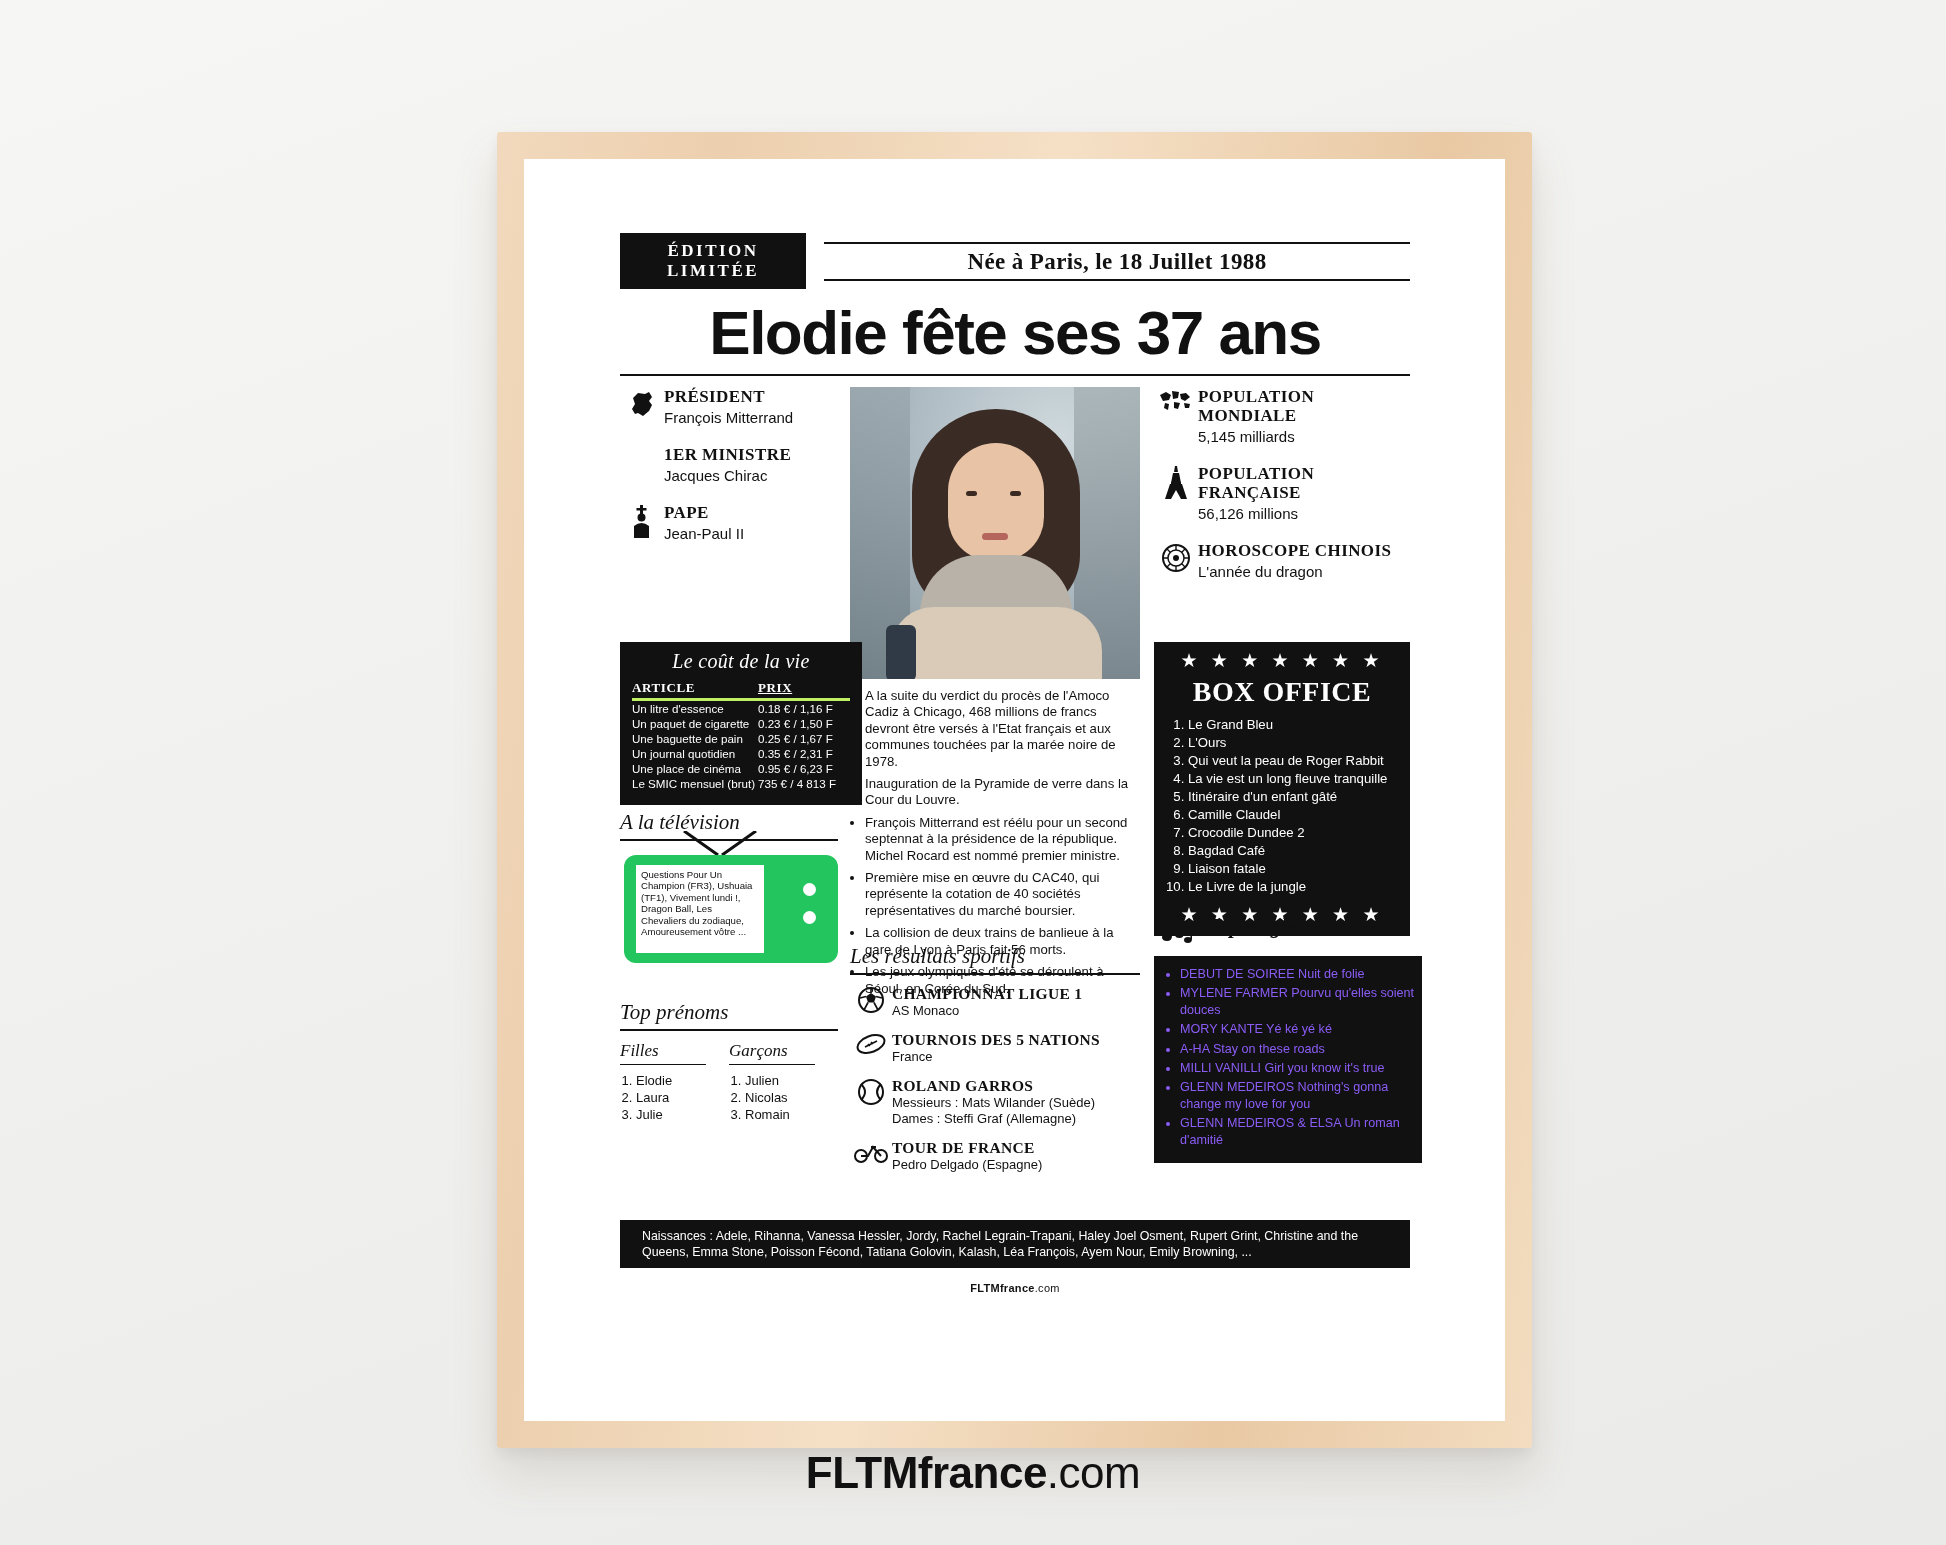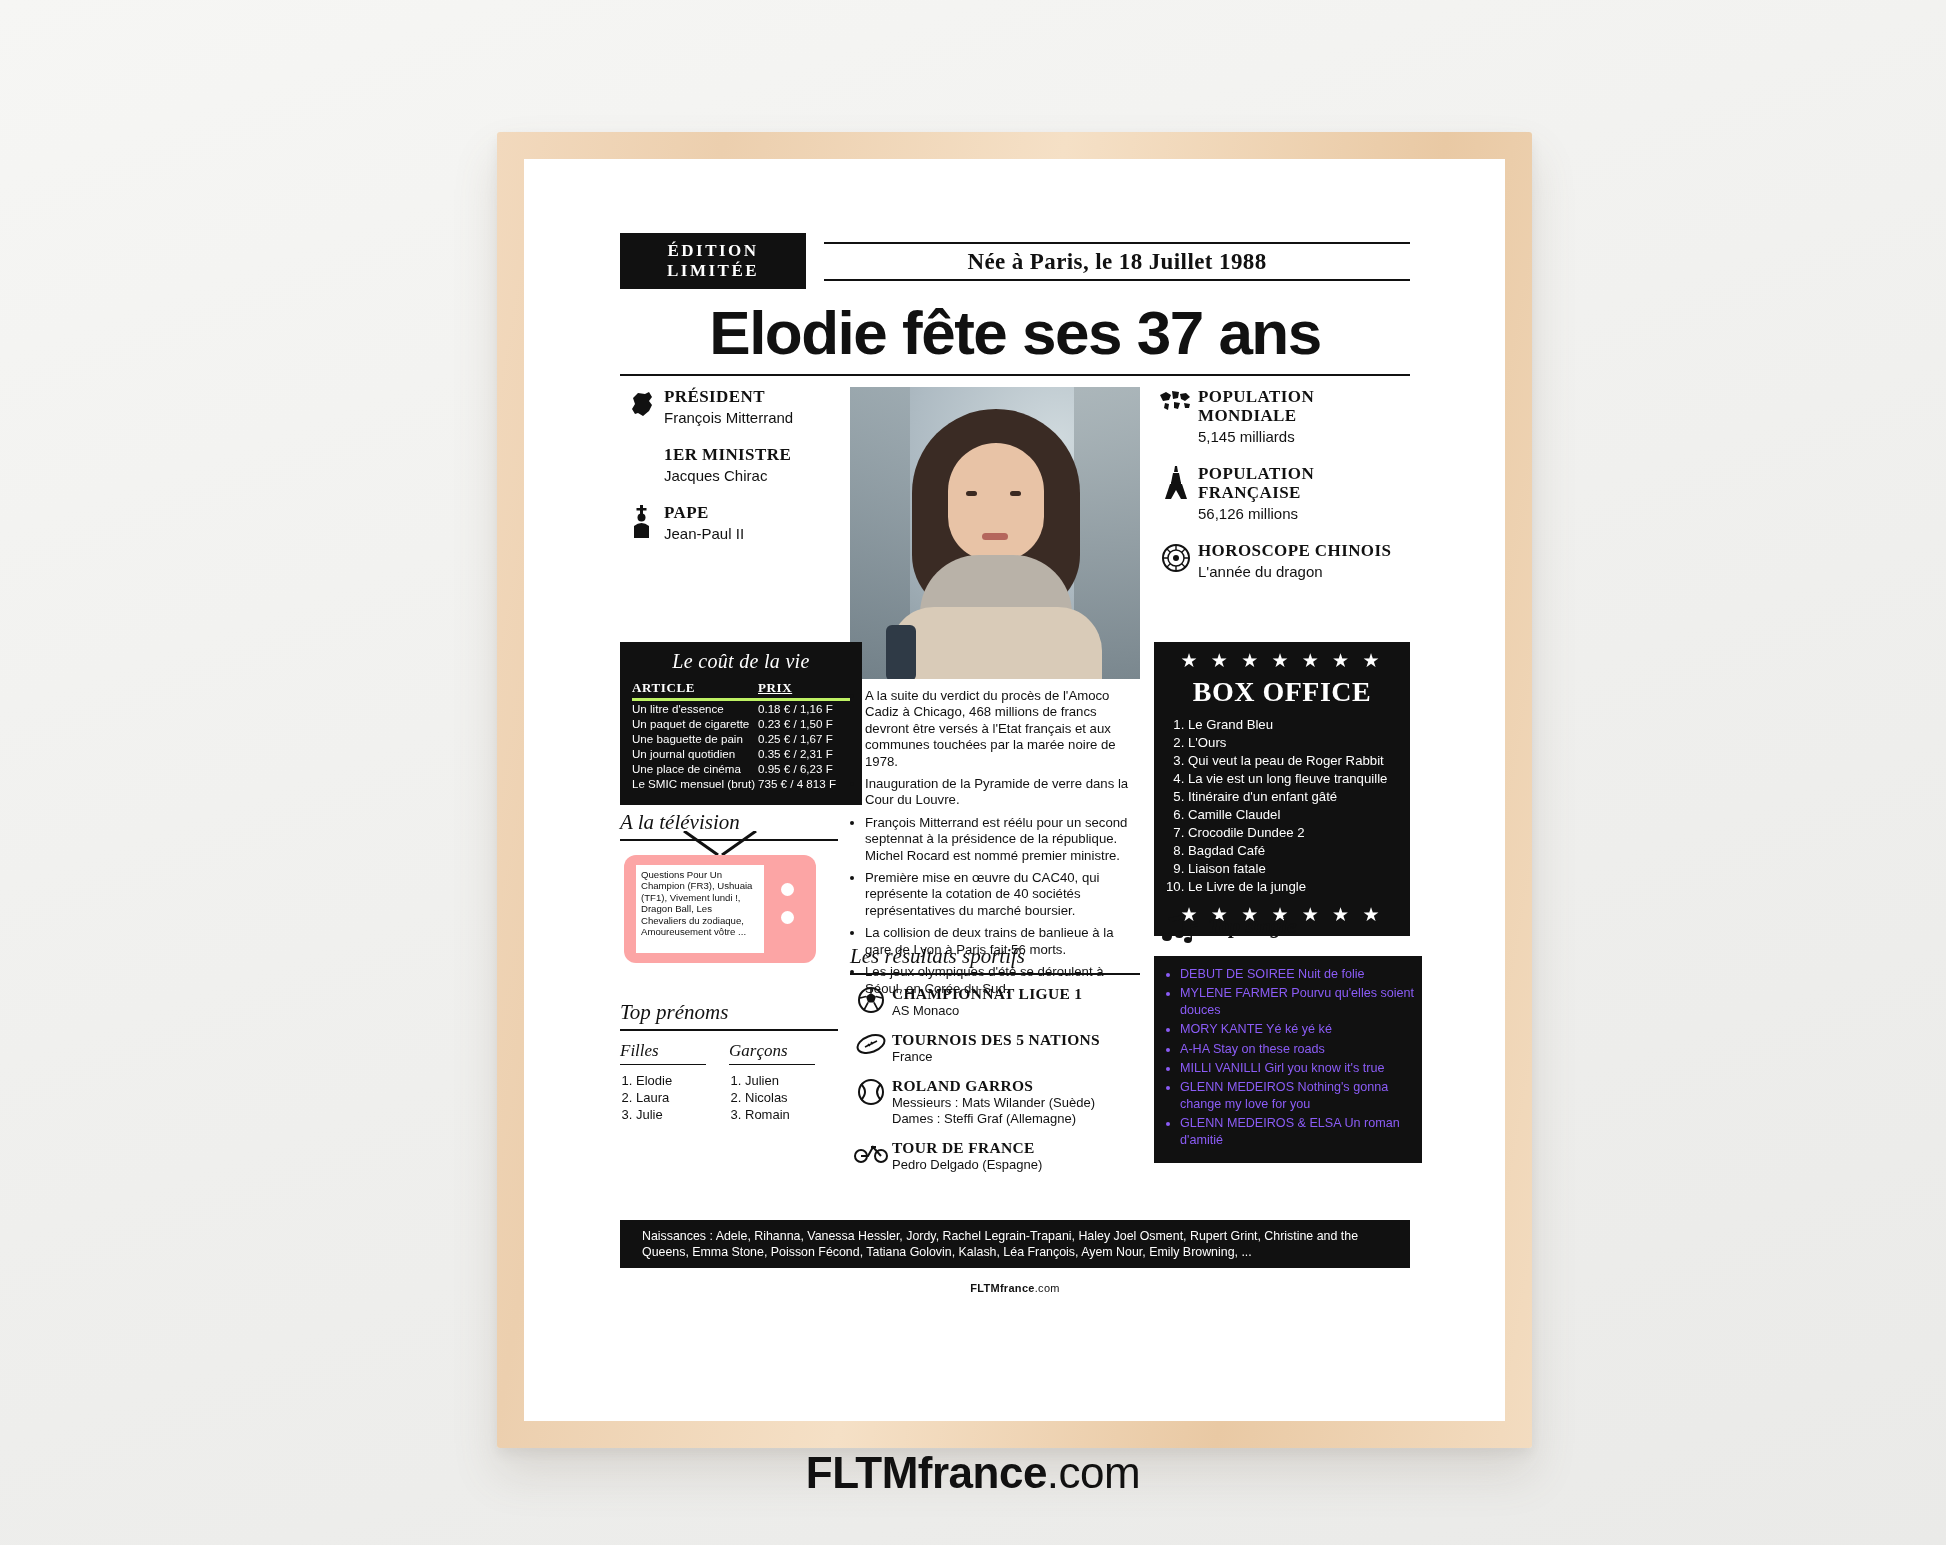--- a/index.html
+++ b/index.html
@@ -168,21 +168,21 @@
   .cost-row .b { width: 92px; }
 
   
   .tv-sec { position: absolute; left: 22px; top: 606px; width: 218px; }
   .script-title {
     font-family: "Liberation Serif", serif; font-style: italic; font-size: 21px;
     border-bottom: 2px solid #111; padding-bottom: 4px; margin-bottom: 8px;
   }
   .tv {
     margin-top: 14px;
-    width: 192px; height: 108px; background: #fca5a5; border-radius: 12px; position: relative;
+    width: 214px; height: 108px; background: #22c55e; border-radius: 12px; position: relative;
     margin-left: 4px;
   }
   .tv .screen {
     position: absolute; left: 12px; top: 10px; width: 128px; height: 88px;
     background: #fff; color: #111; font-size: 9.6px; line-height: 11.4px;
     padding: 4px 5px; box-sizing: border-box; overflow: hidden;
   }
   .tv .knob { position: absolute; right: 22px; width: 13px; height: 13px; border-radius: 50%; background: #fff;}
   .tv .knob.k1 { top: 28px; }
   .tv .knob.k2 { top: 56px; }

